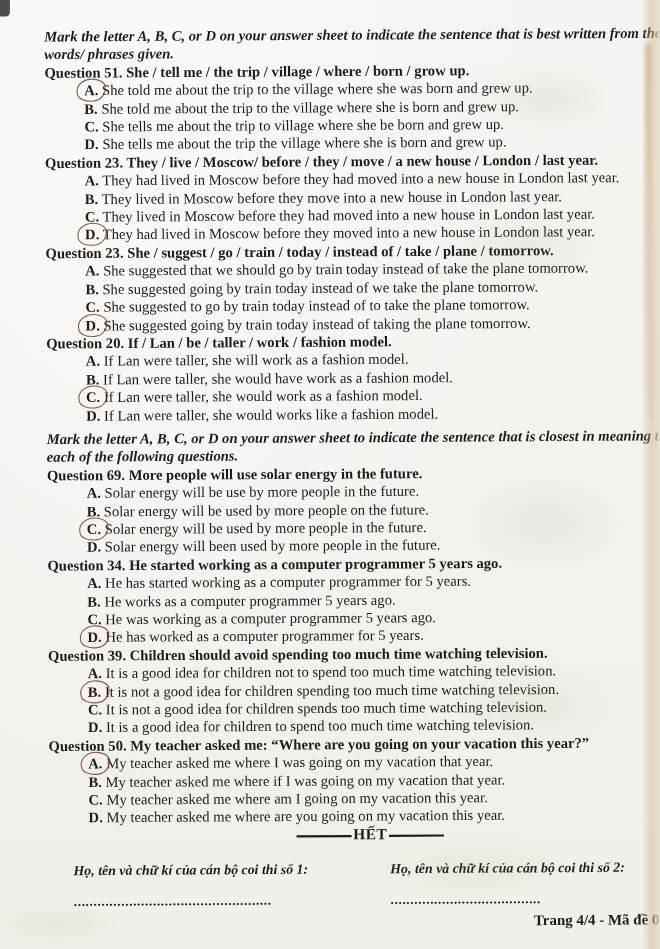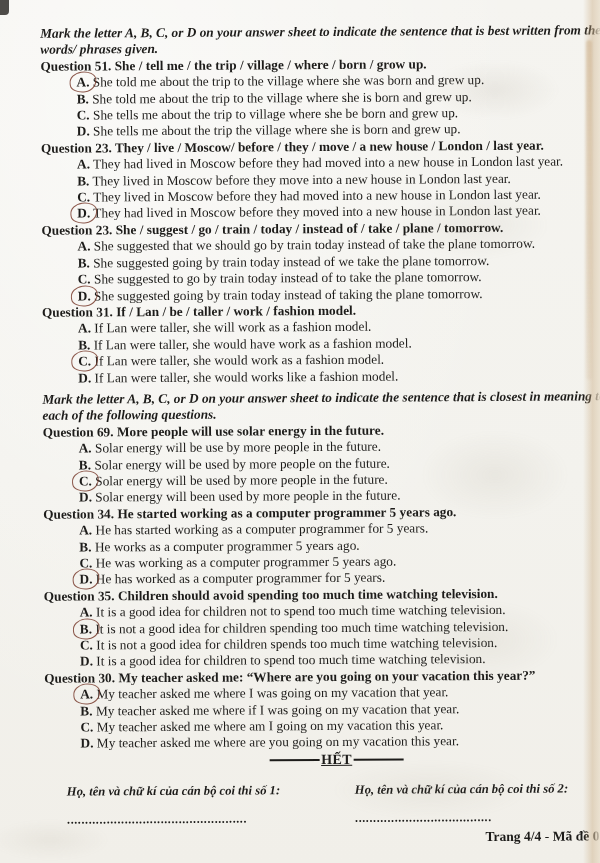--- a/index.html
+++ b/index.html
@@ -25,21 +25,21 @@
   .q-head{font-weight:bold;font-size:13.3px;line-height:16.4px;}
   .option{padding-left:36px;font-size:13.3px;line-height:16.4px;}
   .letter{font-weight:bold;position:relative;display:inline-block;}
   .letter.circled::after{
     content:"";position:absolute;left:-7px;top:-3px;width:25px;height:19px;
     border:1.6px solid rgba(116,52,38,.82);
     border-radius:58% 62% 55% 65% / 60% 52% 68% 50%;
     transform:rotate(-7deg);
   }
   .het-row{display:flex;align-items:center;justify-content:center;margin-top:1px;height:17px;}
-  .het-text{font-weight:bold;font-size:14px;letter-spacing:.5px;text-decoration:underline;}
+  .het-text{font-weight:bold;font-size:14px;letter-spacing:.5px;}
   .het-dash{width:50px;height:2.2px;background:#1d1c1a;margin:0 1px;}
   .footer-row{display:flex;margin-top:14px;}
   .sig-label{font-weight:bold;font-style:italic;font-size:12.6px;}
   .sig.left{margin-left:22px;width:268px;}
   .sig.right{margin-left:20px;}
   .sig-dots{font-weight:bold;font-size:12px;letter-spacing:.6px;margin-top:13px;white-space:nowrap;overflow:hidden;}
   .pagenum{margin-top:4px;text-align:right;padding-right:16px;font-weight:bold;font-size:13.6px;}
   
   .corner-mark{position:absolute;left:0;top:0;width:9px;height:15px;background:#4e4c49;border-bottom-right-radius:4px;}
   .edge-band{
@@ -83,21 +83,21 @@
             <div class="option"><span class="letter circled">D.</span> <span class="opt-text">They had lived in Moscow before they moved into a new house in London last year.</span></div>
           </div>
           <div class="question">
             <div class="q-head"><span class="q-num">Question 23.</span> <span class="q-prompt">She / suggest / go / train / today / instead of / take / plane / tomorrow.</span></div>
             <div class="option"><span class="letter">A.</span> <span class="opt-text">She suggested that we should go by train today instead of take the plane tomorrow.</span></div>
             <div class="option"><span class="letter">B.</span> <span class="opt-text">She suggested going by train today instead of we take the plane tomorrow.</span></div>
             <div class="option"><span class="letter">C.</span> <span class="opt-text">She suggested to go by train today instead of to take the plane tomorrow.</span></div>
             <div class="option"><span class="letter circled">D.</span> <span class="opt-text">She suggested going by train today instead of taking the plane tomorrow.</span></div>
           </div>
           <div class="question">
-            <div class="q-head"><span class="q-num">Question 31.</span> <span class="q-prompt">If / Lan / be / taller / work / fashion model.</span></div>
+            <div class="q-head"><span class="q-num">Question 20.</span> <span class="q-prompt">If / Lan / be / taller / work / fashion model.</span></div>
             <div class="option"><span class="letter">A.</span> <span class="opt-text">If Lan were taller, she will work as a fashion model.</span></div>
             <div class="option"><span class="letter">B.</span> <span class="opt-text">If Lan were taller, she would have work as a fashion model.</span></div>
             <div class="option"><span class="letter circled">C.</span> <span class="opt-text">If Lan were taller, she would work as a fashion model.</span></div>
             <div class="option"><span class="letter">D.</span> <span class="opt-text">If Lan were taller, she would works like a fashion model.</span></div>
           </div>
         </div>
         <div class="exam-section">
           <div class="instruction">Mark the letter A, B, C, or D on your answer sheet to indicate the sentence that is closest in meaning to each of the following questions.</div>
           <div class="question">
             <div class="q-head"><span class="q-num">Question 69.</span> <span class="q-prompt">More people will use solar energy in the future.</span></div>
@@ -107,28 +107,28 @@
             <div class="option"><span class="letter">D.</span> <span class="opt-text">Solar energy will been used by more people in the future.</span></div>
           </div>
           <div class="question">
             <div class="q-head"><span class="q-num">Question 34.</span> <span class="q-prompt">He started working as a computer programmer 5 years ago.</span></div>
             <div class="option"><span class="letter">A.</span> <span class="opt-text">He has started working as a computer programmer for 5 years.</span></div>
             <div class="option"><span class="letter">B.</span> <span class="opt-text">He works as a computer programmer 5 years ago.</span></div>
             <div class="option"><span class="letter">C.</span> <span class="opt-text">He was working as a computer programmer 5 years ago.</span></div>
             <div class="option"><span class="letter circled">D.</span> <span class="opt-text">He has worked as a computer programmer for 5 years.</span></div>
           </div>
           <div class="question">
-            <div class="q-head"><span class="q-num">Question 35.</span> <span class="q-prompt">Children should avoid spending too much time watching television.</span></div>
+            <div class="q-head"><span class="q-num">Question 39.</span> <span class="q-prompt">Children should avoid spending too much time watching television.</span></div>
             <div class="option"><span class="letter">A.</span> <span class="opt-text">It is a good idea for children not to spend too much time watching television.</span></div>
             <div class="option"><span class="letter circled">B.</span> <span class="opt-text">It is not a good idea for children spending too much time watching television.</span></div>
             <div class="option"><span class="letter">C.</span> <span class="opt-text">It is not a good idea for children spends too much time watching television.</span></div>
             <div class="option"><span class="letter">D.</span> <span class="opt-text">It is a good idea for children to spend too much time watching television.</span></div>
           </div>
           <div class="question">
-            <div class="q-head"><span class="q-num">Question 30.</span> <span class="q-prompt">My teacher asked me: “Where are you going on your vacation this year?”</span></div>
+            <div class="q-head"><span class="q-num">Question 50.</span> <span class="q-prompt">My teacher asked me: “Where are you going on your vacation this year?”</span></div>
             <div class="option"><span class="letter circled">A.</span> <span class="opt-text">My teacher asked me where I was going on my vacation that year.</span></div>
             <div class="option"><span class="letter">B.</span> <span class="opt-text">My teacher asked me where if I was going on my vacation that year.</span></div>
             <div class="option"><span class="letter">C.</span> <span class="opt-text">My teacher asked me where am I going on my vacation this year.</span></div>
             <div class="option"><span class="letter">D.</span> <span class="opt-text">My teacher asked me where are you going on my vacation this year.</span></div>
           </div>
         </div>
       </div>
 
     <div class="het-row">
       <span class="het-dash"></span>

